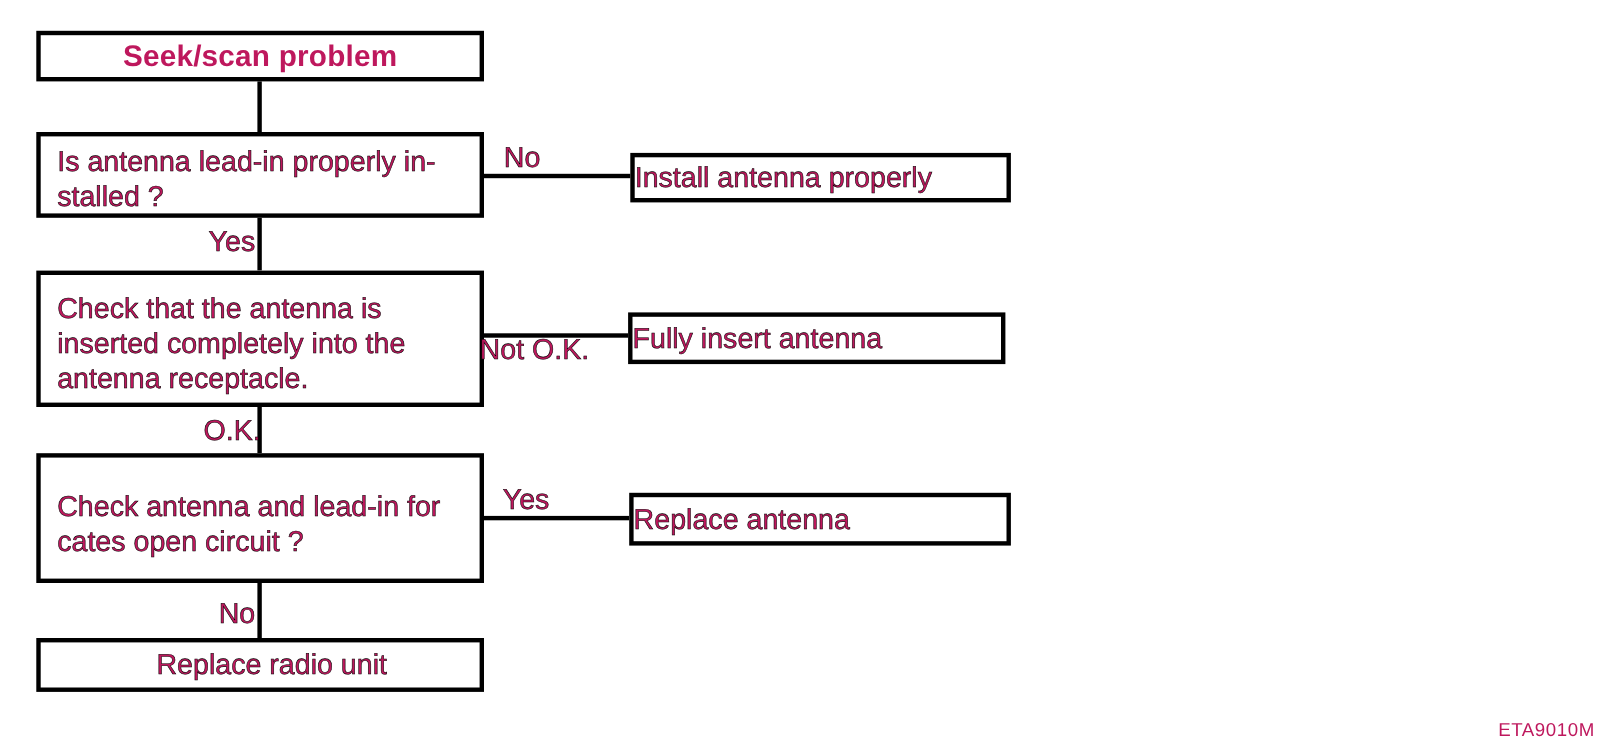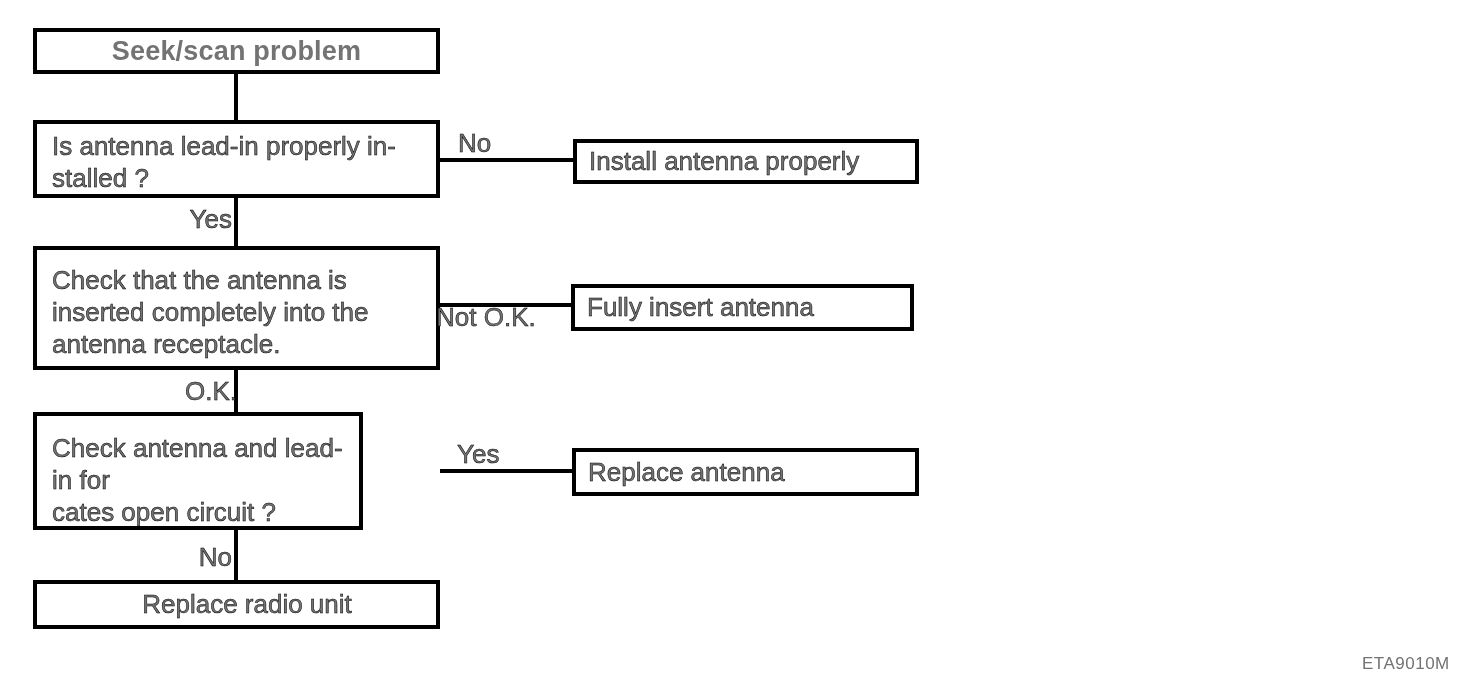--- a/index.html
+++ b/index.html
@@ -1,21 +1,21 @@
 <!DOCTYPE html>
 <html><head>
 <meta charset="utf-8">
 <style>
   html,body{margin:0;padding:0;background:#ffffff;}
   #canvas{
     position:relative;
     width:1472px;height:682px;
     background:#ffffff;
     font-family:"Liberation Sans", sans-serif;
-    color:#737373;
+    color:#be185d;
     overflow:hidden;
   }
   .box{
     position:absolute;
     box-sizing:border-box;
     border:4px solid #000;
     background:#fff;
   }
   .title-box{
     display:flex;align-items:center;justify-content:center;
@@ -24,21 +24,20 @@
   }
   .decision-box{
     font-size:26px;line-height:32px;
     -webkit-text-stroke:0.5px #000;
     padding:6px 6px 0 15px;
   }
   .action-box{
     display:flex;align-items:center;
     font-size:26px;
     -webkit-text-stroke:0.5px #000;
-    padding-left:12px;
   }
   .final-box{
     display:flex;align-items:center;
     font-size:26px;
     -webkit-text-stroke:0.5px #000;
     padding-left:21px;
     justify-content:center;
   }
   .vline{position:absolute;width:4px;background:#000;}
   .hline{position:absolute;height:4px;background:#000;}
@@ -88,21 +87,21 @@
 
   <div class="hline" style="left:440px;top:303px;width:131px;"></div>
   <div class="lbl" style="left:436px;top:274px;margin-top:29px;">Not O.K.</div>
   <div class="box action-box" style="left:571px;top:284px;width:343px;height:47px;">
     <span>Fully insert antenna</span>
   </div>
 
   <div class="vline" style="left:234px;top:370px;height:42px;"></div>
   <div class="lbl lbl-right" style="left:140px;top:377px;width:97px;">O.K.</div>
 
-  <div class="box decision-box" style="left:33px;top:412px;width:330px;height:118px;padding-top:16px;">
+  <div class="box decision-box" style="left:33px;top:412px;width:407px;height:118px;padding-top:28px;">
     <div>Check antenna and lead-in for</div>
     <div>cates open circuit ?</div>
   </div>
 
   <div class="hline" style="left:440px;top:469px;width:132px;"></div>
   <div class="lbl" style="left:457px;top:440px;">Yes</div>
   <div class="box action-box" style="left:572px;top:448px;width:347px;height:48px;">
     <span>Replace antenna</span>
   </div>
 

